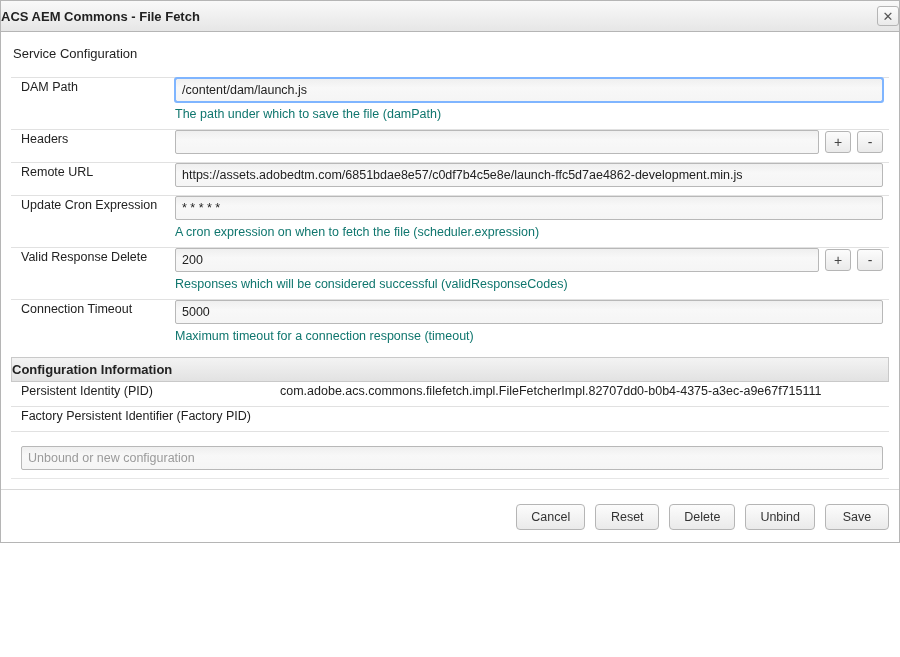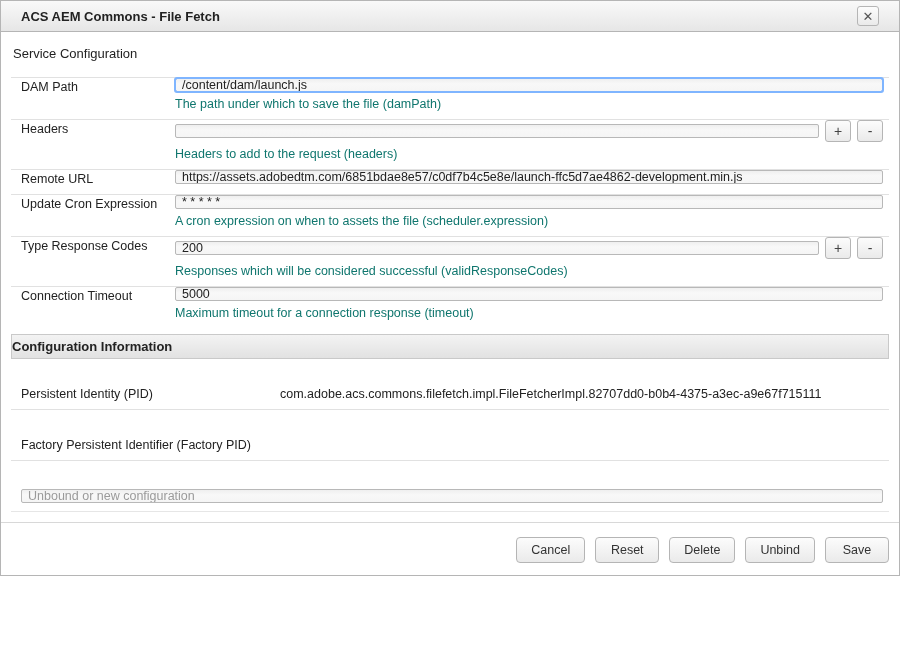--- a/index.html
+++ b/index.html
@@ -12,21 +12,21 @@
   }
   .dialog {
     width: 900px;
     border: 1px solid #b5b5b5;
     background: #fff;
   }
   .titlebar {
     display: flex;
     align-items: center;
     justify-content: space-between;
-    padding: 5px 20px;
+    padding: 5px 0;
     background: linear-gradient(to bottom, #f9f9f9, #e6e6e6);
     border-bottom: 1px solid #b5b5b5;
   }
   .titlebar .title {
     font-weight: bold;
     font-size: 13px;
   }
   .close-btn {
     width: 22px;
     height: 20px;
@@ -64,21 +64,21 @@
     display: flex;
     flex-direction: column;
   }
   .input-line {
     display: flex;
     align-items: center;
     gap: 6px;
   }
   .text-input {
     flex: 1 1 auto;
-    height: 14px;
+    height: 24px;
     padding: 2px 6px;
     font-family: inherit;
     font-size: 12.5px;
     color: #222;
     background: linear-gradient(to bottom, #efefef, #f8f8f8 40%, #f5f5f5);
     border: 1px solid #b8b8b8;
     border-radius: 2px;
     resize: horizontal;
     overflow: hidden;
   }
@@ -113,21 +113,21 @@
     margin: 6px 0 0 0;
     padding: 4px 0;
     font-weight: bold;
     font-size: 13px;
     background: linear-gradient(to bottom, #f3f3f3, #e2e2e2);
     border: 1px solid #c9c9c9;
   }
   .info-row {
     display: flex;
     border-top: 1px solid #e1e1e1;
-    padding: 26px 6px 8px 10px;
+    padding: 0 6px 8px 10px;
     gap: 4px;
   }
   .info-label {
     flex: 0 0 255px;
     padding-top: 2px;
   }
   .info-value {
     flex: 1 1 auto;
     padding-top: 2px;
     word-break: break-word;
@@ -187,46 +187,45 @@
       <div class="field-body">
         <div class="input-line">
           <input type="text" class="text-input" value="" style="">
           <div class="mini-btn">
             <span>+</span>
           </div>
           <div class="mini-btn">
             <span>-</span>
           </div>
         </div>
-        <div class="desc">Headers to add to the request (headers)</div>
       </div>
     </div>
 
 
     <div class="field-row">
       <div class="field-label">Remote URL</div>
       <div class="field-body">
         <div class="input-line">
           <input type="text" class="text-input" value="https://assets.adobedtm.com/6851bdae8e57/c0df7b4c5e8e/launch-ffc5d7ae4862-development.min.js" style="">
         </div>
       </div>
     </div>
 
     <div class="field-row">
       <div class="field-label">Update Cron Expression</div>
       <div class="field-body">
         <div class="input-line">
           <input type="text" class="text-input" value="* * * * *" style="">
         </div>
-        <div class="desc">A cron expression on when to assets the file (scheduler.expression)</div>
-      </div>
-    </div>
-
-    <div class="field-row">
-      <div class="field-label">Type Response Codes</div>
+        <div class="desc">A cron expression on when to fetch the file (scheduler.expression)</div>
+      </div>
+    </div>
+
+    <div class="field-row">
+      <div class="field-label">Valid Response Delete</div>
       <div class="field-body">
         <div class="input-line">
           <input type="text" class="text-input" value="200" style="">
           <div class="mini-btn">
             <span>+</span>
           </div>
           <div class="mini-btn">
             <span>-</span>
           </div>
         </div>
@@ -250,21 +249,21 @@
       <div class="info-label">Persistent Identity (PID)</div>
       <div class="info-value">com.adobe.acs.commons.filefetch.impl.FileFetcherImpl.82707dd0-b0b4-4375-a3ec-a9e67f715111</div>
     </div>
 
     <div class="info-row">
       <div class="info-label">Factory Persistent Identifier (Factory PID)</div>
     </div>
 
     <div class="info-row">
       <div class="info-value" style="flex:1 1 auto;">
-        <input type="text" class="text-input readonly-input" readonly="" style="width: 100%;" value="Unbound or new configuration">
+        <input type="text" class="text-input readonly-input" readonly="" style="width: 100%; margin-top: 12px;" value="Unbound or new configuration">
       </div>
     </div>
 
     <div class="hr-top"></div>
 
   </div>
 
   <div class="footer">
     <button class="btn">Cancel</button>
     <button class="btn">Reset</button>

